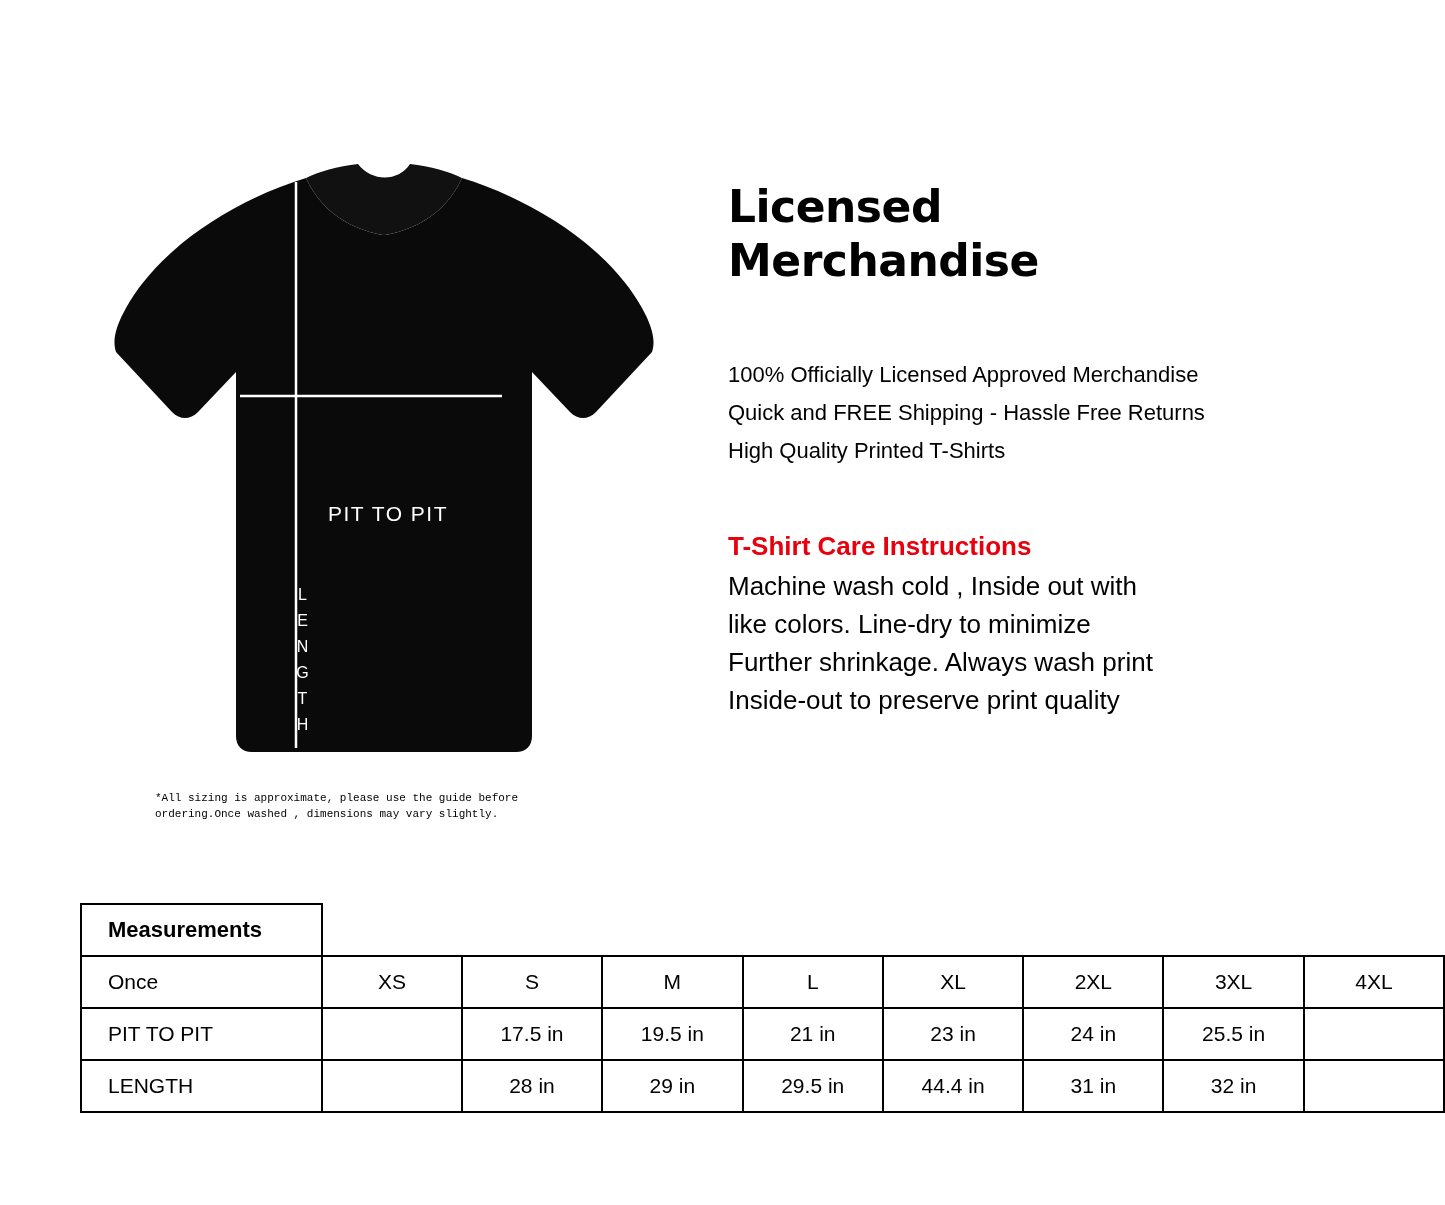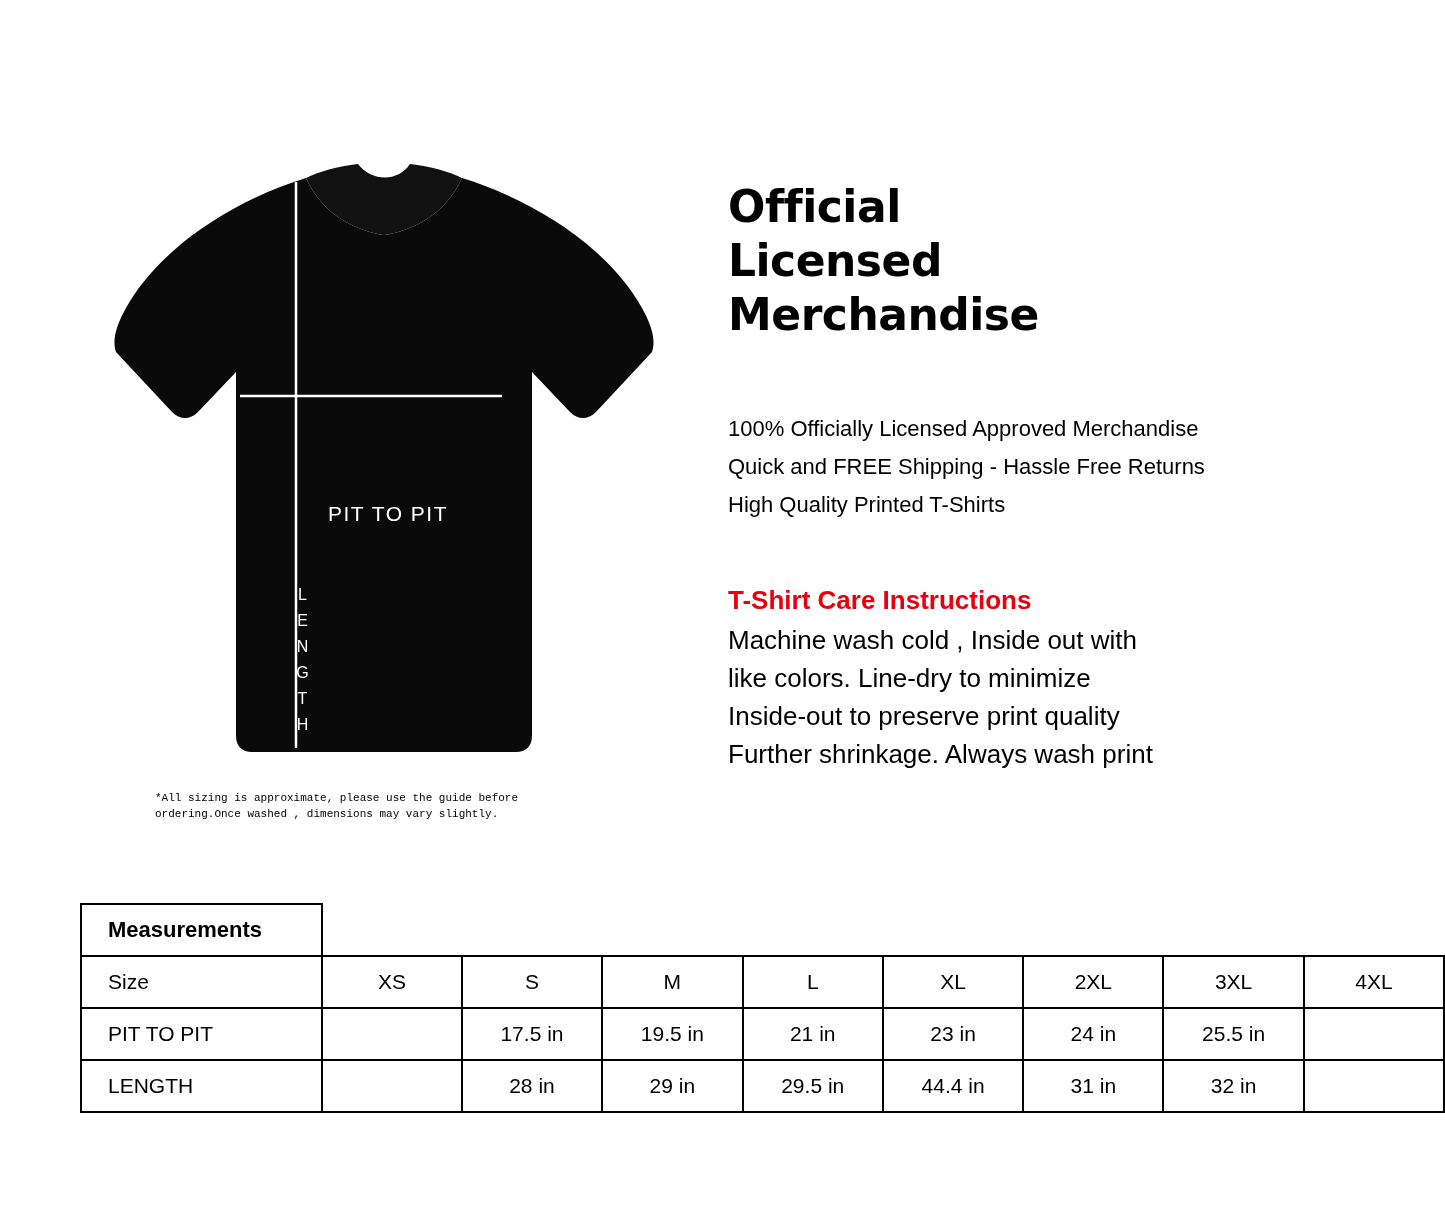--- a/index.html
+++ b/index.html
@@ -183,48 +183,47 @@
     <span>G</span>
     <span>T</span>
     <span>H</span>
   </div>
 </div>
 
 <div class="disclaimer">*All sizing is approximate, please use the guide before ordering.Once washed , dimensions may vary slightly.</div>
 
 <div class="right-col">
   <div class="headline">
-    <span>Official</span>
     <span>Licensed</span>
     <span>Merchandise</span>
   </div>
 
   <div class="bullets">
     <span>100% Officially Licensed Approved Merchandise</span>
     <span>Quick and FREE Shipping - Hassle Free Returns</span>
     <span>High Quality Printed T-Shirts</span>
   </div>
 
   <div class="care-title" style="color: rgb(232, 0, 13);">T-Shirt Care Instructions</div>
   <div class="care-body">
     <span>Machine wash cold , Inside out with</span>
     <span>like colors. Line-dry to minimize</span>
+    <span>Further shrinkage. Always wash print</span>
     <span>Inside-out to preserve print quality</span>
-    <span>Further shrinkage. Always wash print</span>
   </div>
 </div>
 
 <table class="size-table">
   <tbody>
     <tr>
       <td class="hdr-cell">Measurements</td>
       <td class="blank-top" colspan="8"></td>
     </tr>
     <tr>
-      <td class="rowlabel">Size</td>
+      <td class="rowlabel">Once</td>
       <td class="col">XS</td>
       <td class="col">S</td>
       <td class="col">M</td>
       <td class="col">L</td>
       <td class="col">XL</td>
       <td class="col">2XL</td>
       <td class="col">3XL</td>
       <td class="col">4XL</td>
     </tr>
     <tr>

